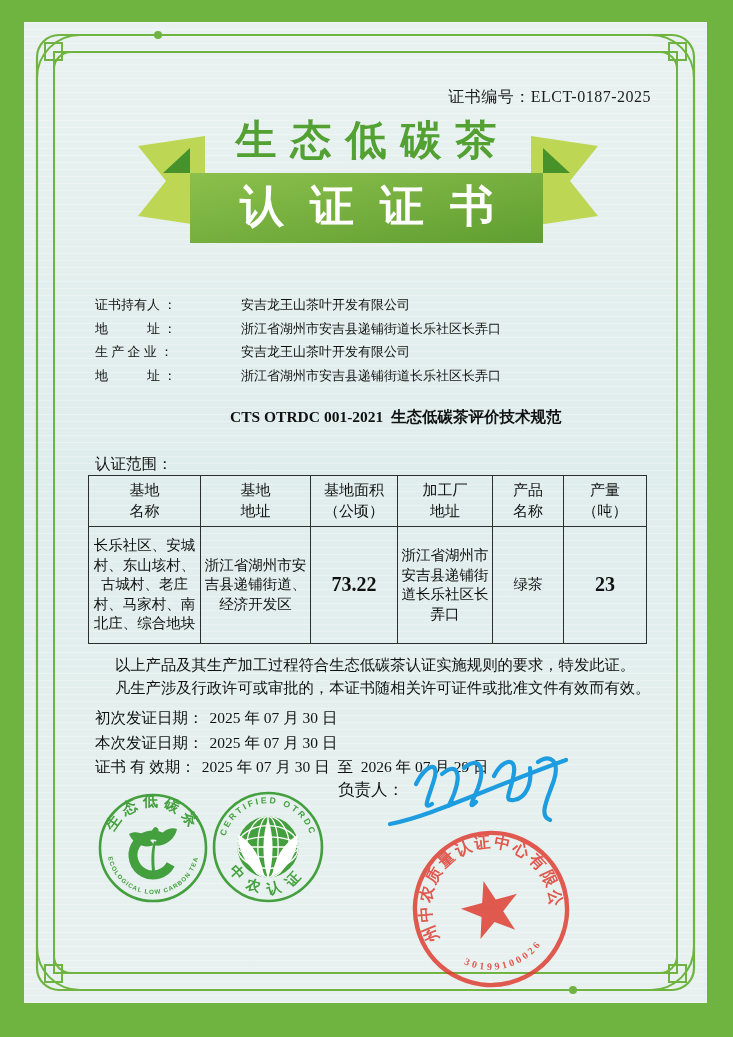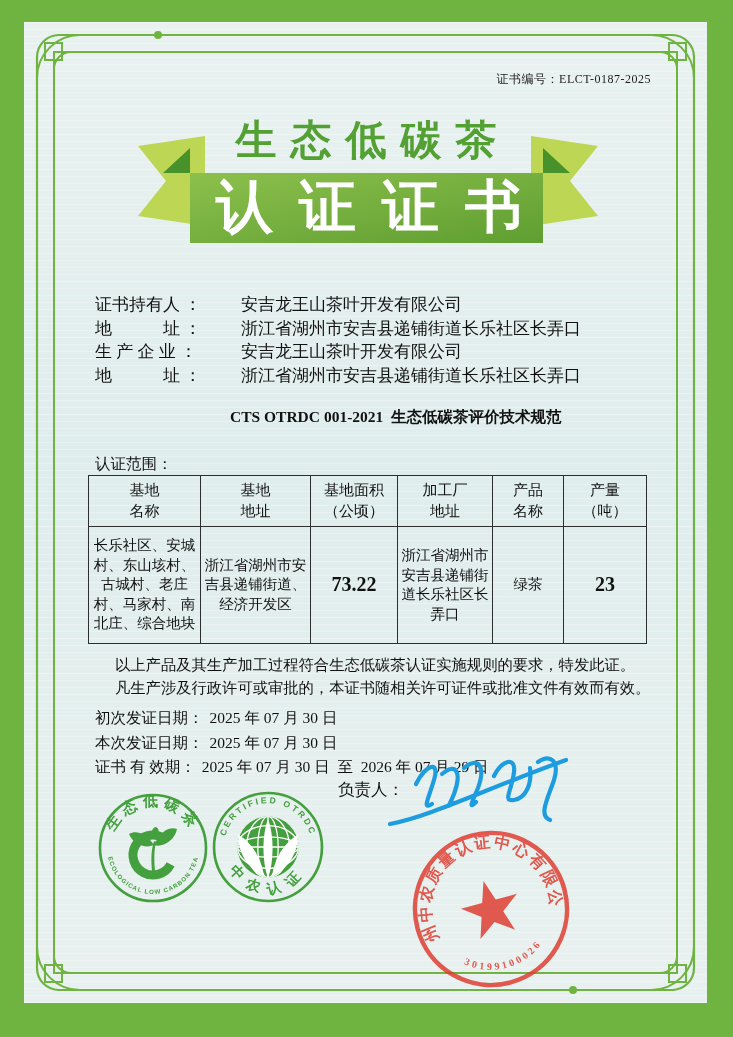--- a/index.html
+++ b/index.html
@@ -7,34 +7,34 @@
         font-family:"Liberation Serif",serif;overflow:hidden;}
   .paper{position:absolute;left:24px;top:22px;width:683px;height:981px;
          background:
            repeating-linear-gradient(180deg, rgba(255,255,255,.28) 0 1px, rgba(255,255,255,0) 1px 7px),
            linear-gradient(180deg,#e9f2f0 0%,#e0eded 45%,#e8f1ef 100%);}
   .abs{position:absolute;}
   svg{display:block;}
   .g-line{stroke:var(--band-green,#6fb440);fill:none;}
   .g-fill{fill:var(--band-green,#6fb440);}
 
-  .cert-no{top:49px;right:56px;font-size:12px;color:#1c1c1c;letter-spacing:.5px;white-space:pre;}
+  .cert-no{top:65px;right:56px;font-size:16px;color:#1c1c1c;letter-spacing:.5px;white-space:pre;}
 
   .title{top:94px;left:120px;width:444px;text-align:center;
          font-family:"Liberation Sans",sans-serif;font-weight:700;font-size:41px;line-height:48px;
          color:var(--title-green,#53a033);letter-spacing:14px;text-indent:14px;}
   .ribbon-svg{left:109px;top:114px;}
   .tail{fill:var(--tail-green,#bdd755);}
   .fold{fill:var(--fold-green,#47922a);}
   .stop-light{stop-color:var(--ribbon-light,#8cc04c);}
   .stop-dark{stop-color:var(--ribbon-dark,#5f9e31);}
   .banner-text{left:166px;top:153px;width:354px;height:64px;line-height:64px;text-align:center;
-         color:#fff;font-weight:700;font-size:57px;letter-spacing:26px;text-indent:26px;white-space:nowrap;}
-
-  .holder{left:71px;top:271px;font-size:17px;line-height:23.5px;color:#111;}
+         color:#fff;font-weight:700;font-size:44px;letter-spacing:26px;text-indent:26px;white-space:nowrap;}
+
+  .holder{left:71px;top:271px;font-size:13px;line-height:23.5px;color:#111;}
   .holder .row{display:flex;}
   .holder .hl{width:134px;white-space:pre;}
   .holder .hv{margin-left:12px;white-space:pre;}
 
   .basis{left:71px;top:382px;font-size:15.5px;line-height:25px;color:#111;}
   .basis .row{display:flex;}
   .basis .bl{width:135px;white-space:pre;}
   .basis .bv{font-weight:600;white-space:pre;}
 
   .scope{left:71px;top:432px;font-size:15.5px;color:#111;}

